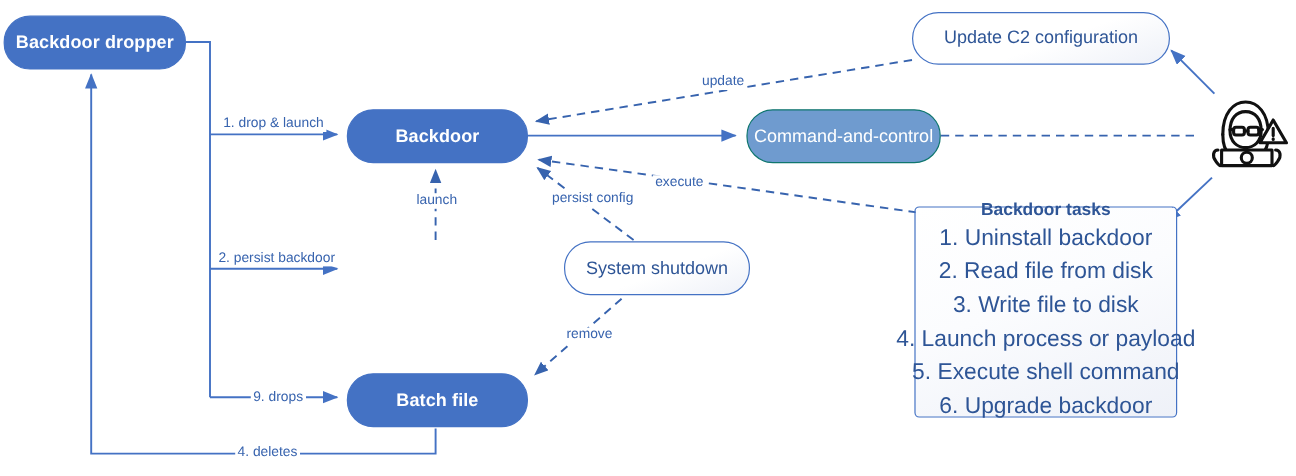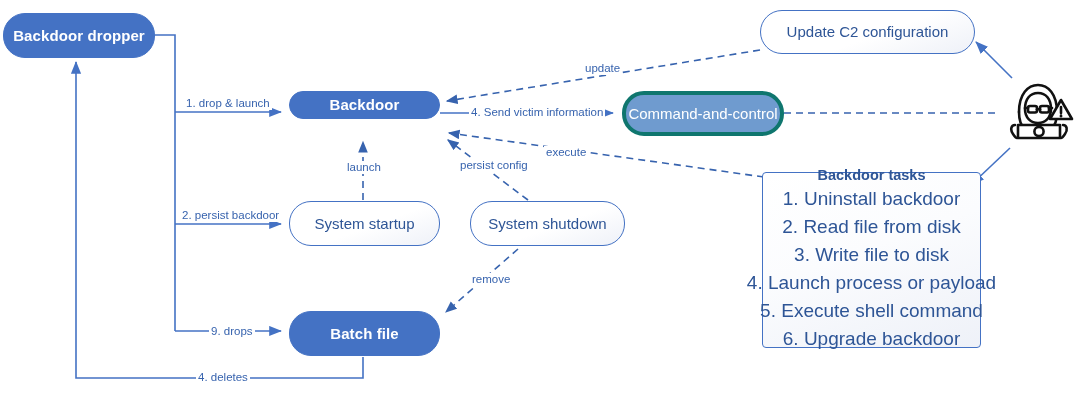--- a/index.html
+++ b/index.html
@@ -8,21 +8,21 @@
   #stage{position:relative;width:1080px;height:397px;background:#ffffff;overflow:hidden;}
   #wires{position:absolute;left:0;top:0;width:1080px;height:397px;}
 
   .node{position:absolute;box-sizing:border-box;display:flex;align-items:center;
         justify-content:center;text-align:center;border-radius:22px;}
   .node .cap{display:block;line-height:1.15;}
 
   .solid-dark{background:#4472C4;color:#ffffff;border:1px solid #4472C4;}
   .solid-dark .cap{font-size:15px;font-weight:600;letter-spacing:.1px;}
 
-  .solid-mid{background:#6F9BCF;color:#ffffff;border:4px solid #0f766e;}
+  .solid-mid{background:#6F9BCF;color:#ffffff;border:1px solid #0f766e;}
   .solid-mid .cap{font-size:15px;font-weight:400;}
 
   .light{background:linear-gradient(160deg,#ffffff 0%,#ffffff 55%,#eef1f8 100%);
          border:1px solid #4472C4;color:#2E5596;}
   .light .cap{font-size:15px;font-weight:400;}
 
   .tasks{position:absolute;box-sizing:border-box;border-radius:4px;
          background:linear-gradient(160deg,#ffffff 0%,#fbfcfe 45%,#eef1f8 100%);
          border:1px solid #4472C4;color:#2E5596;
          display:flex;flex-direction:column;align-items:center;justify-content:center;}
@@ -79,27 +79,24 @@
       <path d="M764,177 L449,133" marker-end="url(#ahd)"></path>
 
       <path d="M784,113 L1000,113"></path>
     </g>
   </svg>
 
   <div class="node solid-dark" style="left:3px;top:13px;width:152px;height:45px;">
     <span class="cap">Backdoor dropper</span>
   </div>
 
-  <div class="node solid-dark" style="left:289px;top:91px;width:151px;height:28px;">
+  <div class="node solid-dark" style="left:289px;top:91px;width:151px;height:45px;">
     <span class="cap">Backdoor</span>
   </div>
 
-  <div class="node light" style="left:289px;top:201px;width:151px;height:45px;">
-    <span class="cap">System startup</span>
-  </div>
 
   <div class="node light" style="left:470px;top:201px;width:155px;height:45px;">
     <span class="cap">System shutdown</span>
   </div>
 
   <div class="node solid-dark" style="left:289px;top:311px;width:151px;height:45px;">
     <span class="cap">Batch file</span>
   </div>
 
   <div class="node solid-mid" style="left:622px;top:91px;width:162px;height:45px;">
@@ -148,21 +145,20 @@
   <div class="elabel" style="left:184px;top:97px;">1. drop &amp; launch</div>
 
   <div class="elabel" style="left:180px;top:209px;">2. persist backdoor</div>
 
   <div class="elabel" style="left:209px;top:325px;">9. drops</div>
 
   <div class="elabel" style="left:196px;top:371px;">4. deletes</div>
 
   <div class="elabel" style="left:345px;top:161px;">launch</div>
 
-  <div class="elabel" style="left:469px;top:106px;">4. Send victim information</div>
 
   <div class="elabel" style="left:458px;top:159px;">persist config</div>
 
   <div class="elabel" style="left:470px;top:273px;">remove</div>
 
   <div class="elabel" style="left:583px;top:62px;">update</div>
 
   <div class="elabel" style="left:544px;top:146px;">execute</div>
 
 </div>

